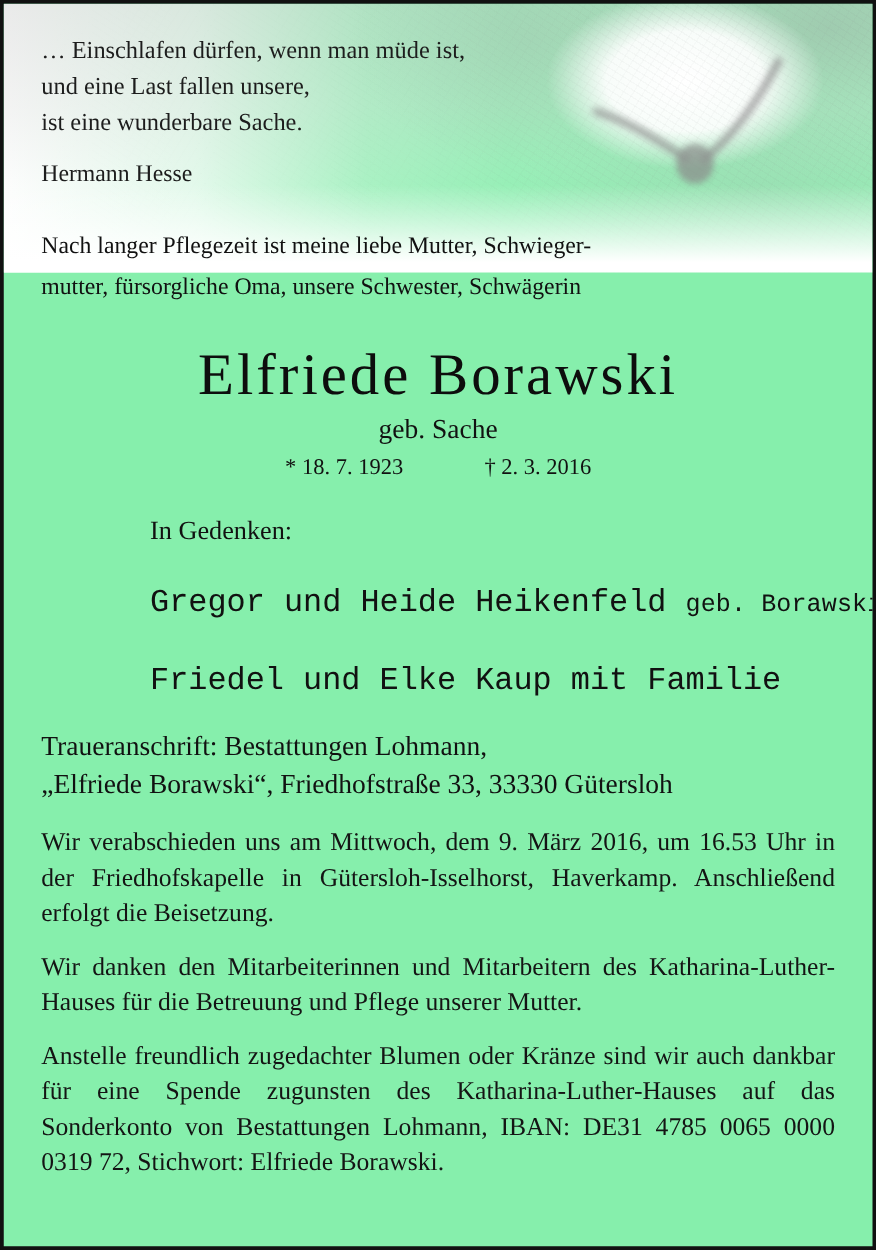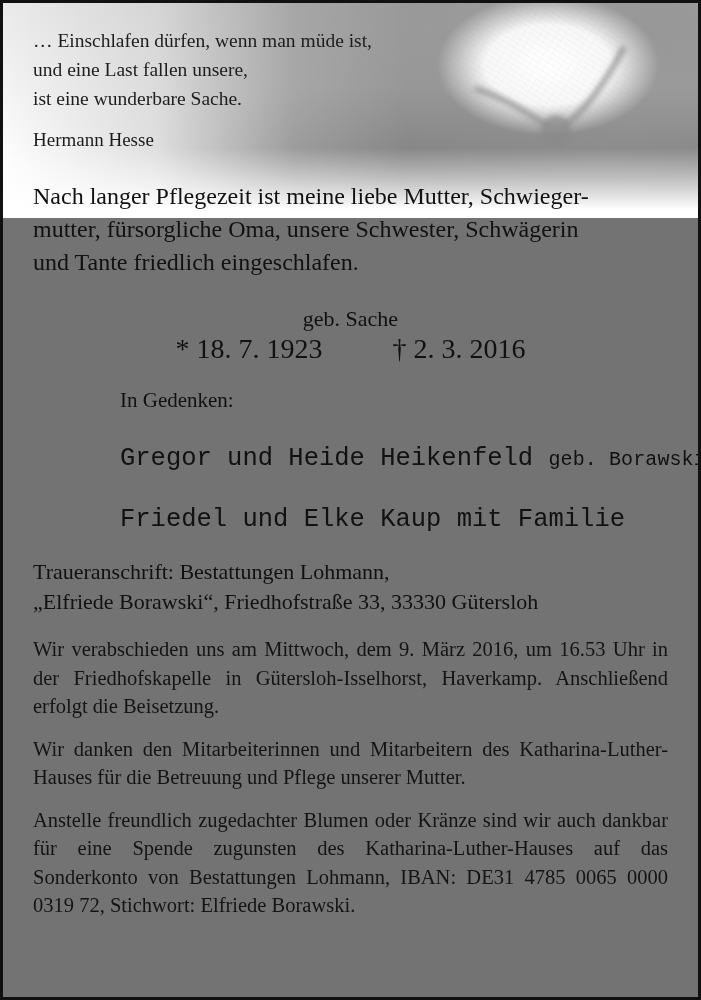--- a/index.html
+++ b/index.html
@@ -14,21 +14,21 @@
     -webkit-font-smoothing: antialiased;
   }
 
   
   .notice {
     position: relative;
     width: 701px;
     height: 1000px;
     box-sizing: border-box;
     border: 3px solid #111111;
-    background: #737373;
+    background: #86efac;
     overflow: hidden;
   }
 
   
   .bg-photo {
     position: absolute;
     left: 0;
     top: 0;
     width: 100%;
     height: 215px;
@@ -120,21 +120,21 @@
   .quote-author {
     margin-top: 14px;
     font-size: 19px;
     line-height: 26px;
     color: #1d1d1d;
   }
 
   
   .announcement {
     margin-top: 27px;
-    font-size: 24px;
+    font-size: 19px;
     line-height: 33px;
     color: #111111;
   }
   .announcement .line { white-space: pre; }
 
   
   .name-block {
     margin-top: 26px;
     text-align: center;
   }
@@ -147,21 +147,21 @@
     white-space: nowrap;
   }
   .maiden-name {
     margin-top: 1px;
     font-size: 22px;
     line-height: 27px;
     color: #111111;
   }
   .life-dates {
     margin-top: 3px;
-    font-size: 28px;
+    font-size: 18px;
     line-height: 28px;
     color: #111111;
   }
   .life-dates .gap {
     display: inline-block;
     width: 56px;
   }
 
   
   .mourners {
@@ -242,24 +242,24 @@
     <div class="quote">
       <div class="line">… Einschlafen dürfen, wenn man müde ist,</div>
       <div class="line">und eine Last fallen unsere,</div>
       <div class="line">ist eine wunderbare Sache.</div>
       <div class="quote-author">Hermann Hesse</div>
     </div>
 
     <div class="announcement">
       <div class="line">Nach langer Pflegezeit ist meine liebe Mutter, Schwieger-</div>
       <div class="line">mutter, fürsorgliche Oma, unsere Schwester, Schwägerin</div>
-      <div class="line">und Tante friedlich eingeschlafen.</div>
     </div>
 
     <div class="name-block">
+      <div class="deceased-name">Elfriede Borawski</div>
       <div class="maiden-name">geb. Sache</div>
       <div class="life-dates">
         <span>*</span>
         <span>18. 7. 1923</span>
         <span class="gap"></span>
         <span>†</span>
         <span>2. 3. 2016</span>
       </div>
     </div>
 

